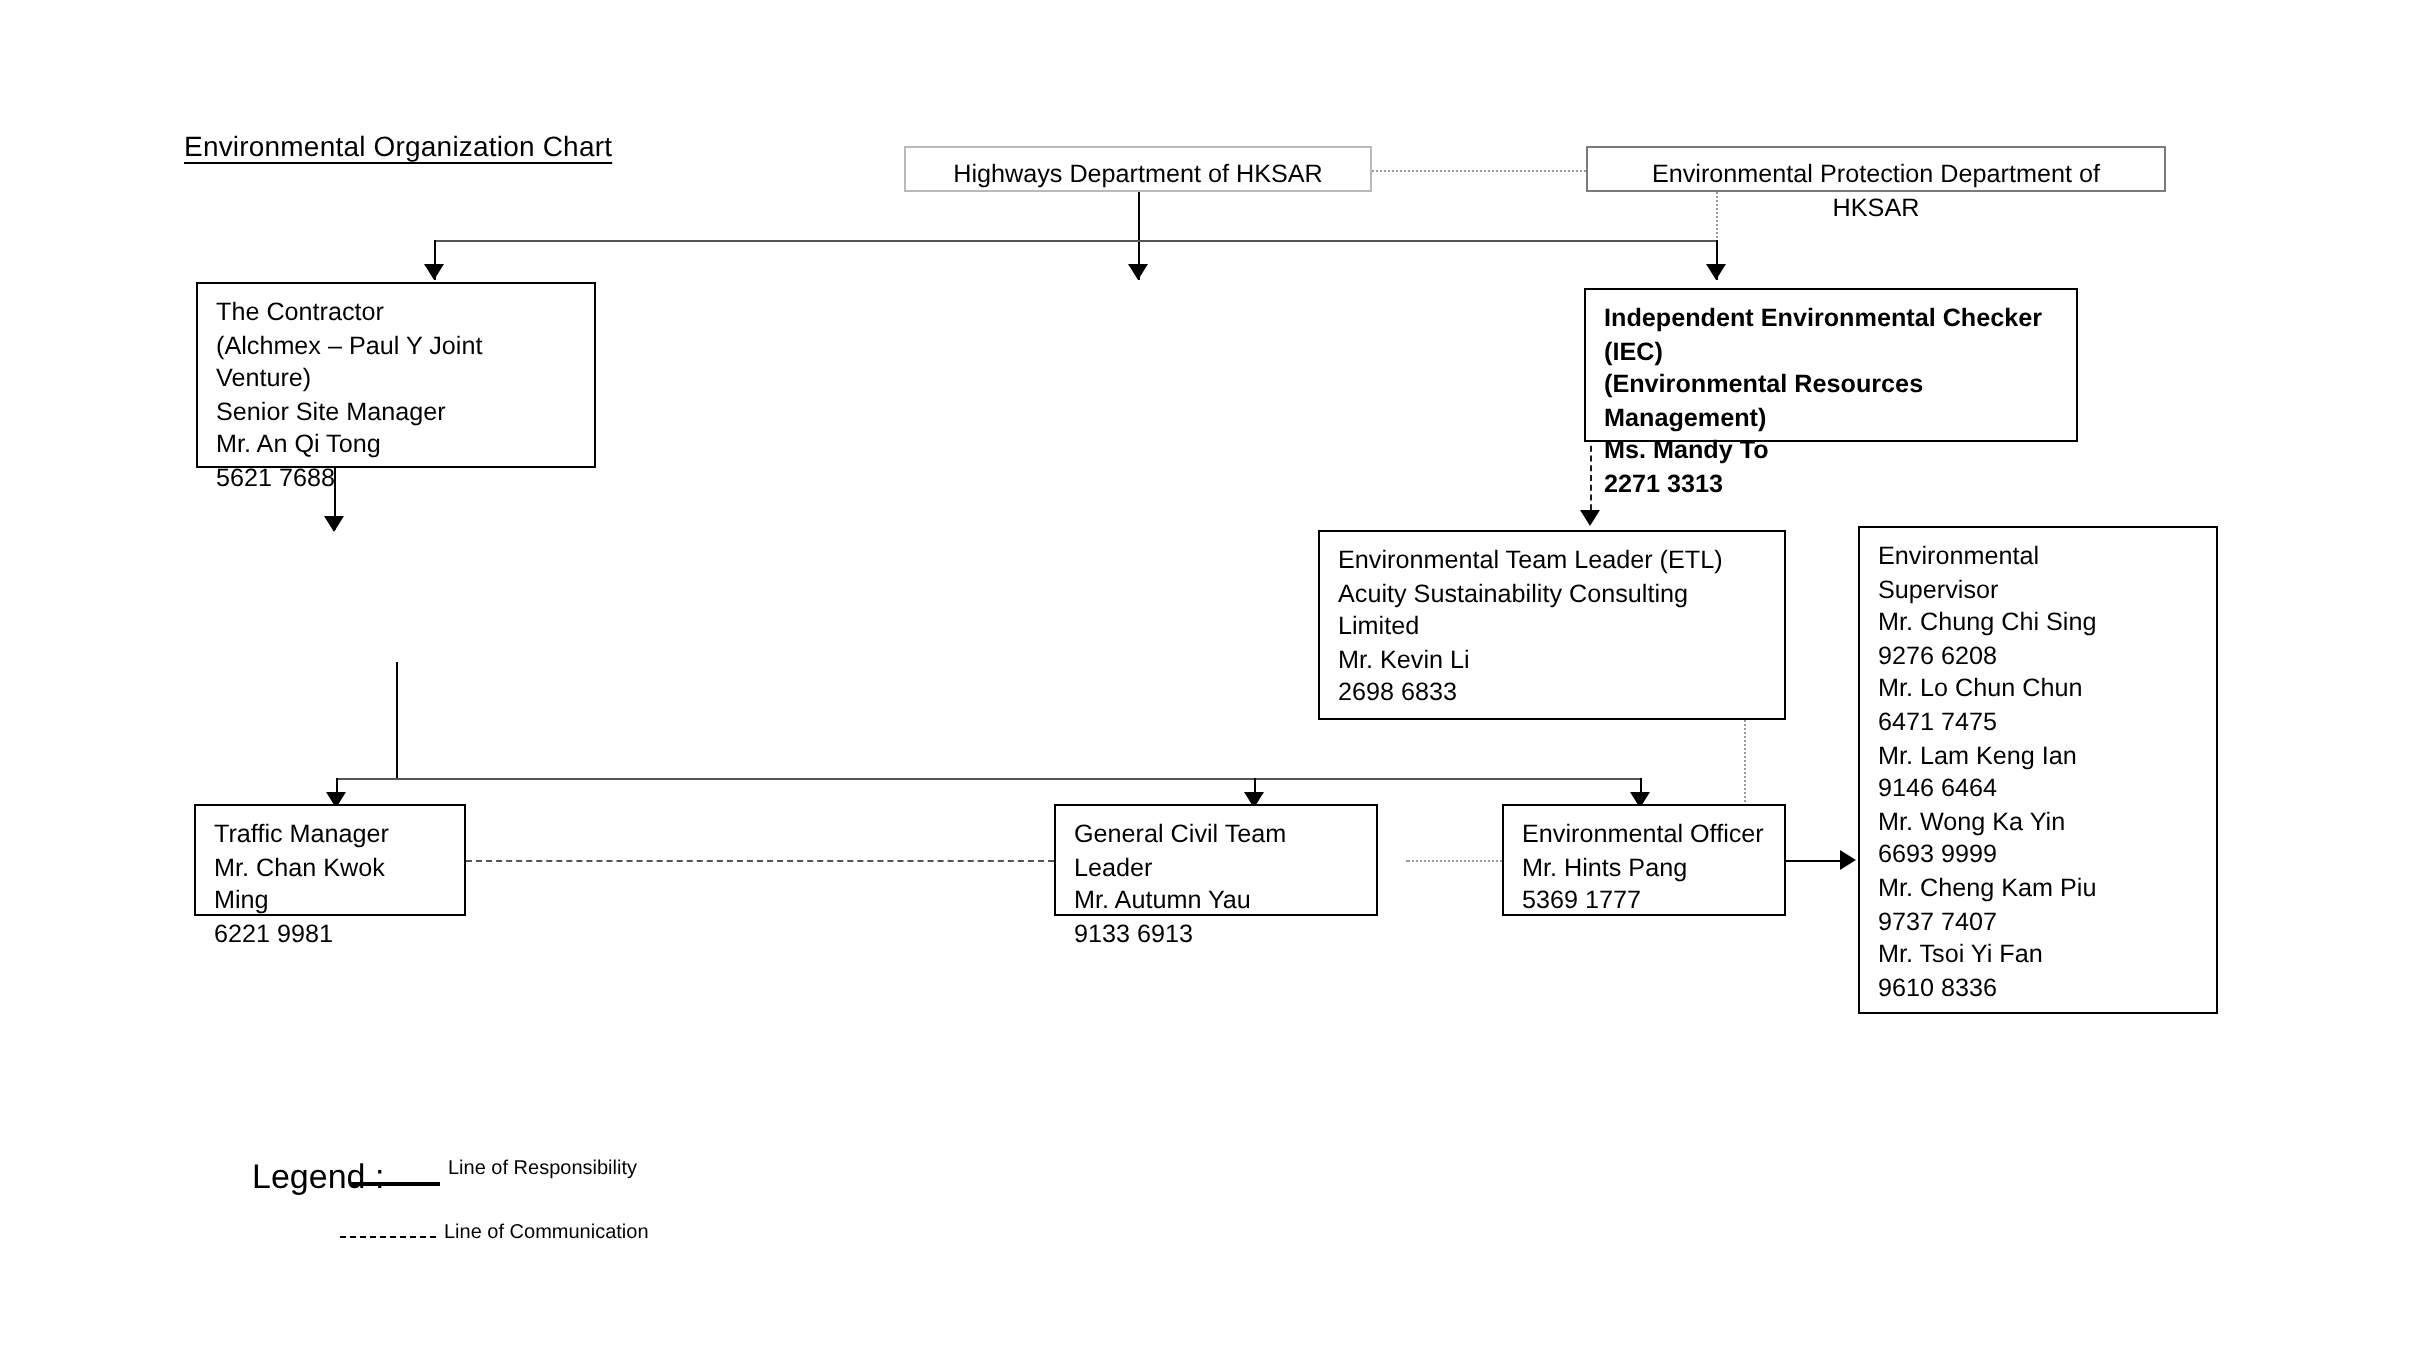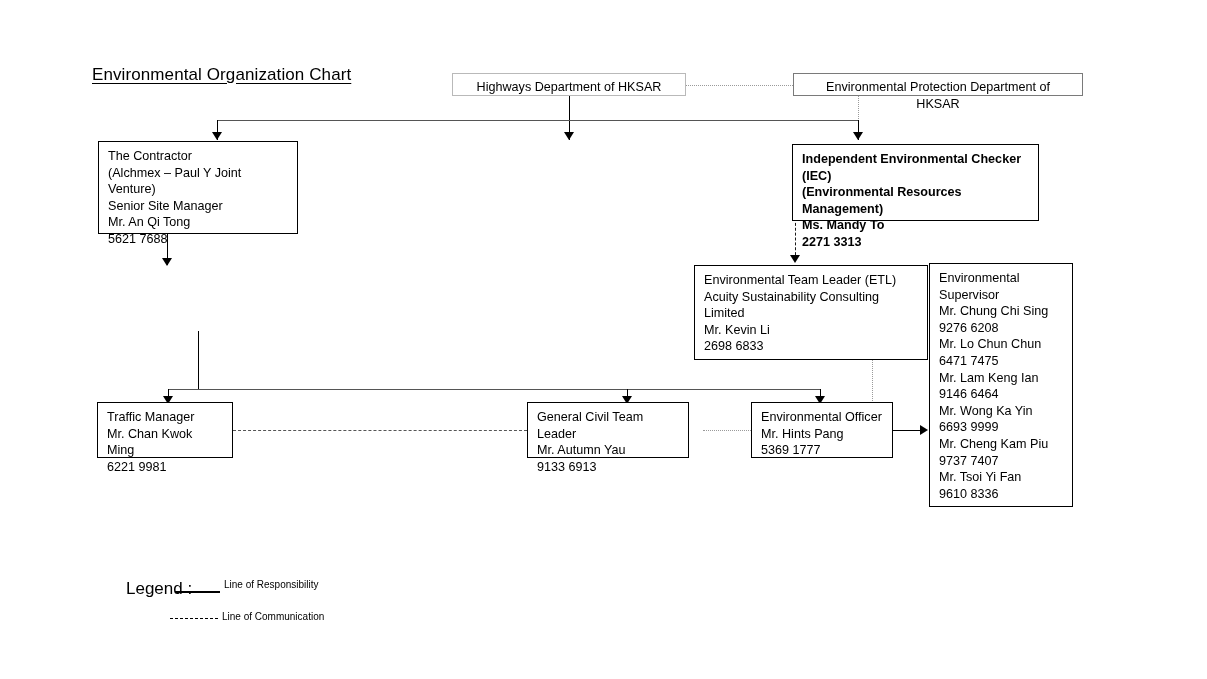--- a/index.html
+++ b/index.html
@@ -17,21 +17,21 @@
     height: 679px;
     background: #ffffff;
     overflow: hidden;
   }
 
   
   .chart-title {
     position: absolute;
     left: 92px;
     top: 65px;
-    font-size: 17px;
+    font-size: 14px;
     letter-spacing: .1px;
     text-decoration: underline;
     text-underline-offset: 3px;
     white-space: nowrap;
   }
 
   
   .node {
     position: absolute;
     box-sizing: border-box;
@@ -168,27 +168,27 @@
 Ms. Mandy To
 2271 3313</div>
 
   <div class="ln v-solid" style="left:167px; top:234px; height:31px;"></div>
   <div class="arw down" style="left:162px; top:258px;"></div>
 
   <div class="ln v-dash" style="left:795px; top:218px; height:42px;"></div>
   <div class="arw down" style="left:790px; top:255px;"></div>
 
 
-  <div class="node" style="left:659px; top:265px; width:234px; height:95px;margin-left:35px;">Environmental Team Leader (ETL)
+  <div class="node" style="left:659px; top:265px; width:234px; height:95px;">Environmental Team Leader (ETL)
 Acuity Sustainability Consulting
 Limited
 Mr. Kevin Li
 2698 6833</div>
 
-  <div class="node" style="left:929px; top:263px; width:144px; height:244px;">Environmental
+  <div class="node" style="left:929px; top:263px; width:180px; height:244px;">Environmental
 Supervisor
 Mr. Chung Chi Sing
 9276 6208
 Mr. Lo Chun Chun
 6471 7475
 Mr. Lam Keng Ian
 9146 6464
 Mr. Wong Ka Yin
 6693 9999
 Mr. Cheng Kam Piu

